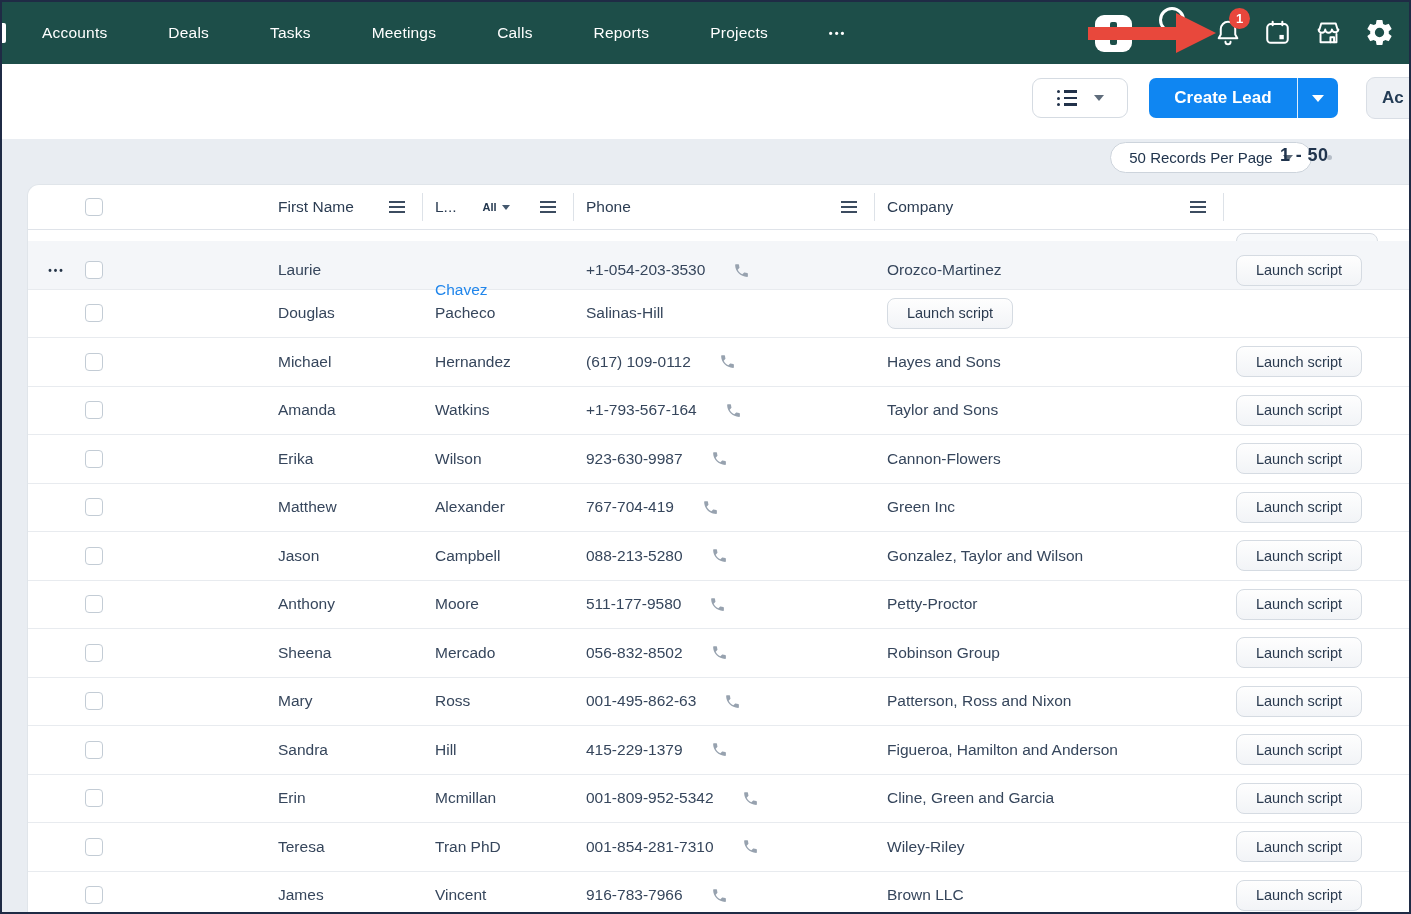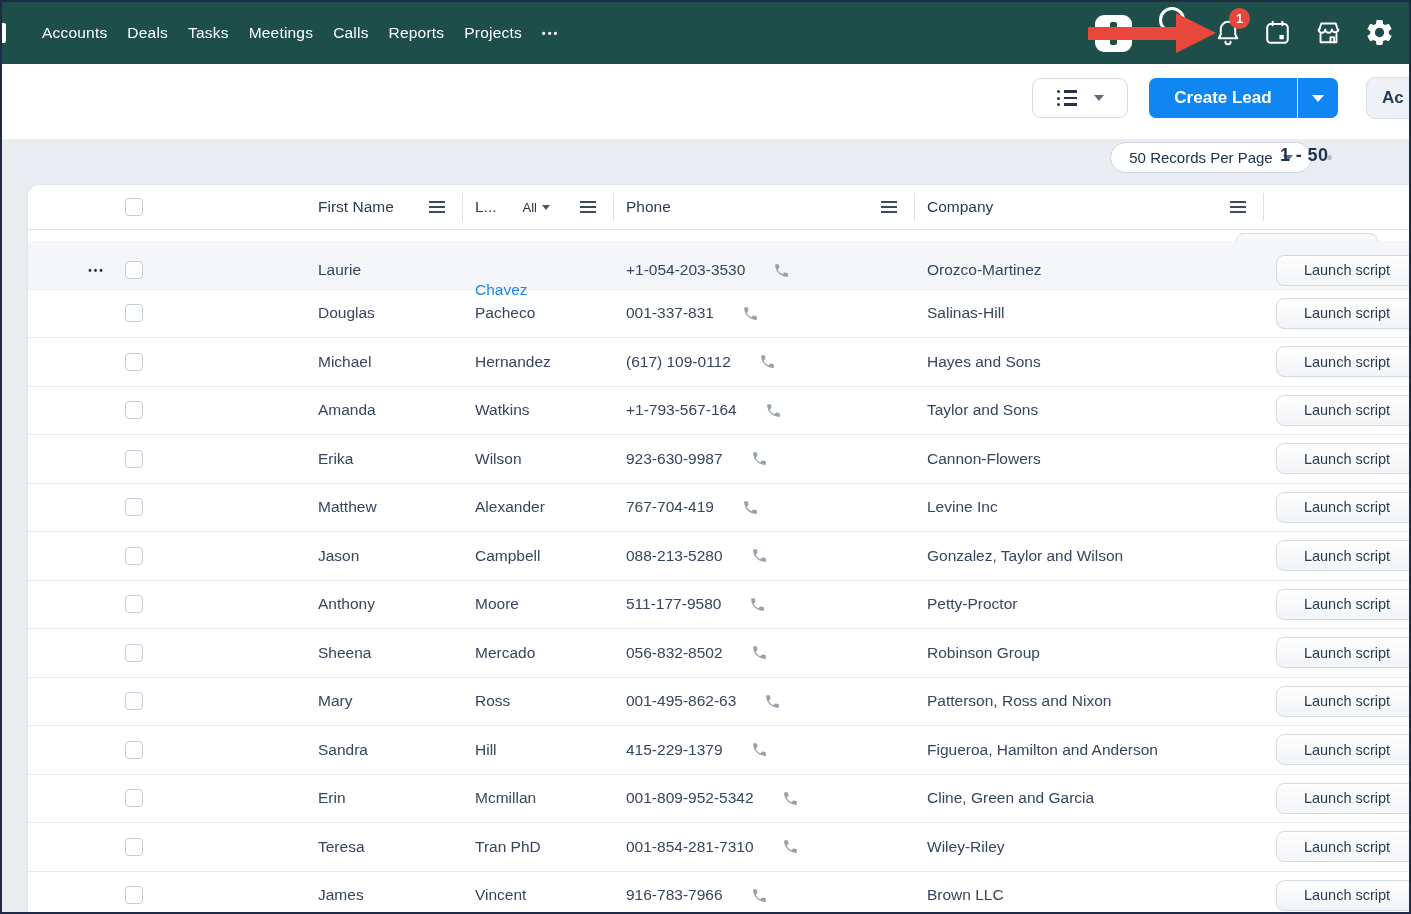--- a/index.html
+++ b/index.html
@@ -4,21 +4,21 @@
 <style>
   * { margin:0; padding:0; box-sizing:border-box; }
   html,body { background:#fff; }
   .page {
     position:relative; width:1411px; height:914px;
     border:2px solid #1f2b45; background:#e9edf2; overflow:hidden;
     font-family:"Liberation Sans", sans-serif;
   }
   
   .topnav { position:absolute; top:0; left:0; right:0; height:62px; background:#1d4e49; }
-  .nav-items { position:absolute; left:40px; top:0; height:62px; display:flex; align-items:center; gap:20px; }
+  .nav-items { position:absolute; left:40px; top:0; height:62px; display:flex; align-items:center; gap:61px; }
   .nav-item { color:#fff; font-size:15.5px; font-weight:500; letter-spacing:.2px; white-space:nowrap; cursor:pointer; }
   .nav-more { color:#fff; font-size:11px; font-weight:700; letter-spacing:2px; cursor:pointer; }
   .nav-sliver { position:absolute; left:0; top:21px; width:4px; height:20px; background:#fff; border-radius:0 2px 2px 0; }
   .tn-abs { position:absolute; }
   .ic-plus { left:1093px; top:13px; width:37px; height:37px; background:#fff; border-radius:9px; }
   .ic-plus .vbar { position:absolute; left:15px; top:7px; width:7px; height:23px; background:#1d4e49; border-radius:2px; }
   .ic-plus .hbar { position:absolute; left:7px; top:15px; width:23px; height:7px; background:#1d4e49; border-radius:2px; }
   .ic-search { left:1157px; top:5px; width:26px; height:26px; border:3.5px solid #fff; border-radius:50%; }
   .arrow-shaft { left:1086px; top:25px; width:90px; height:13px; background:#e8483c; z-index:5; }
   .arrow-head { left:1174px; top:11px; width:0; height:0; border-left:40px solid #e8483c;
@@ -48,45 +48,45 @@
   .actions-btn { left:1364px; top:13px; width:72px; height:42px; background:#eef1f5; border:1px solid #d9dee5; border-radius:9px;
     color:#233c55; font-size:17px; font-weight:600; display:flex; align-items:center; padding-left:15px; cursor:pointer; }
   
   .records-pill { position:absolute; left:1108px; top:140px; width:202px; height:31px; background:#fff; border:1px solid #cdd4dc;
     border-radius:16px; display:flex; align-items:center; justify-content:center; gap:10px; font-size:15px; color:#20344d; cursor:pointer; }
   .sep-dot { position:absolute; left:1325px; top:153px; width:5px; height:5px; border-radius:50%; background:#b6bec8; }
   .range { position:absolute; left:1278px; top:143px; font-size:18px; font-weight:700; color:#20344d; letter-spacing:.4px; }
   
   .card { position:absolute; left:25px; top:182px; right:0; bottom:0; background:#fff;
     border-top-left-radius:12px; border-top:1px solid #e0e5ea; border-left:1px solid #e0e5ea; overflow:hidden; }
-  .grid7 { display:grid; grid-template-columns:57px 193px 157px 151px 301px 349px 1fr; align-items:center;padding-left:40px; }
+  .grid7 { display:grid; grid-template-columns:57px 193px 157px 151px 301px 349px 1fr; align-items:center; }
   .thead { height:45px; border-bottom:1px solid #dfe3e9; }
   .hcell { position:relative; height:100%; display:flex; align-items:center; font-size:15.5px; color:#2b3c52; font-weight:500; }
   .hcell.divided::after { content:""; position:absolute; right:12px; top:8px; bottom:8px; width:1px; background:#dde2e8; }
   .hmb { width:16px; height:12px; cursor:pointer;
     background:
       linear-gradient(#3c4c60,#3c4c60) 0 0/16px 2px no-repeat,
       linear-gradient(#3c4c60,#3c4c60) 0 5px/16px 2px no-repeat,
       linear-gradient(#3c4c60,#3c4c60) 0 10px/16px 2px no-repeat; }
   .hmb.auto { margin-left:auto; margin-right:30px; }
-  .filter-all { display:flex; align-items:center; gap:5px; margin-left:26px; font-size:13px; font-weight:400; color:#22364e; cursor:pointer; }
+  .filter-all { display:flex; align-items:center; gap:5px; margin-left:26px; font-size:11px; font-weight:700; color:#22364e; cursor:pointer; }
   .crt-sm { width:0; height:0; border-left:4.5px solid transparent; border-right:4.5px solid transparent; border-top:5px solid #44586e; }
   .cbx { width:18px; height:18px; border:1.6px solid #c3ccd5; border-radius:4px; background:#fff; display:block; cursor:pointer; }
   .strip { height:11px; position:relative; overflow:hidden; }
   .ghost-btn { position:absolute; left:1208px; top:3px; width:142px; height:24px; border:1px solid #d7dce2; border-radius:8px; background:#f7f9fb; }
   .trows { }
   .trow { height:48.5px; border-bottom:1px solid #e8ebef; font-size:15.5px; color:#36465c; }
   .trow.hl { background:#f4f6f9; }
   .cell-menu { display:flex; justify-content:center; color:#243447; font-size:10px; letter-spacing:2px; font-weight:700; cursor:pointer; }
   .cell-check { display:flex; }
   .cell-first, .cell-company { white-space:nowrap; overflow:hidden; }
   .cell-last.link { color:#2186eb; cursor:pointer;margin-top:40px; }
   .cell-phone { display:flex; align-items:center; gap:28px; white-space:nowrap; }
   .phicon { width:17px; height:17px; fill:#97a2af; cursor:pointer; flex:0 0 auto; }
-  .lbtn { width:142px; height:31px; border:1px solid #d5dbe2; border-radius:8px;
+  .lbtn { width:126px; height:31px; border:1px solid #d5dbe2; border-radius:8px;
     background:linear-gradient(180deg,#fefefe,#f2f4f7); font-size:14.5px; color:#2b3b50;
     font-family:"Liberation Sans", sans-serif; cursor:pointer; }
 </style>
 </head>
 <body>
 
 <div class="page">
 
   <div class="topnav">
     <div class="nav-sliver"></div>
@@ -231,26 +231,20 @@
       <button class="lbtn">Launch script</button>
     </div>
   </div>
         <div class="trow grid7">
     <div class="cell-menu"></div>
     <div class="cell-check">
       <span class="cbx"></span>
     </div>
     <div class="cell-first">Douglas</div>
     <div class="cell-last">Pacheco</div>
-    <div class="cell-phone">
-      <span>001-337-831</span>
-      <svg class="phicon" viewBox="0 0 24 24">
-        <path d="M6.62 10.79c1.44 2.83 3.76 5.14 6.59 6.59l2.2-2.21c.27-.27.67-.36 1.02-.24 1.12.37 2.33.57 3.57.57.55 0 1 .45 1 1V20c0 .55-.45 1-1 1-9.39 0-17-7.61-17-17 0-.55.45-1 1-1h3.5c.55 0 1 .45 1 1 0 1.25.2 2.45.57 3.57.11.35.03.74-.25 1.02l-2.2 2.2z"></path>
-      </svg>
-    </div>
     <div class="cell-company">Salinas-Hill</div>
     <div class="cell-action">
       <button class="lbtn">Launch script</button>
     </div>
   </div>
         <div class="trow grid7">
     <div class="cell-menu"></div>
     <div class="cell-check">
       <span class="cbx"></span>
     </div>
@@ -309,21 +303,21 @@
       <span class="cbx"></span>
     </div>
     <div class="cell-first">Matthew</div>
     <div class="cell-last">Alexander</div>
     <div class="cell-phone">
       <span>767-704-419</span>
       <svg class="phicon" viewBox="0 0 24 24">
         <path d="M6.62 10.79c1.44 2.83 3.76 5.14 6.59 6.59l2.2-2.21c.27-.27.67-.36 1.02-.24 1.12.37 2.33.57 3.57.57.55 0 1 .45 1 1V20c0 .55-.45 1-1 1-9.39 0-17-7.61-17-17 0-.55.45-1 1-1h3.5c.55 0 1 .45 1 1 0 1.25.2 2.45.57 3.57.11.35.03.74-.25 1.02l-2.2 2.2z"></path>
       </svg>
     </div>
-    <div class="cell-company">Levine Inc</div>
+    <div class="cell-company">Green Inc</div>
     <div class="cell-action">
       <button class="lbtn">Launch script</button>
     </div>
   </div>
         <div class="trow grid7">
     <div class="cell-menu"></div>
     <div class="cell-check">
       <span class="cbx"></span>
     </div>
     <div class="cell-first">Jason</div>

